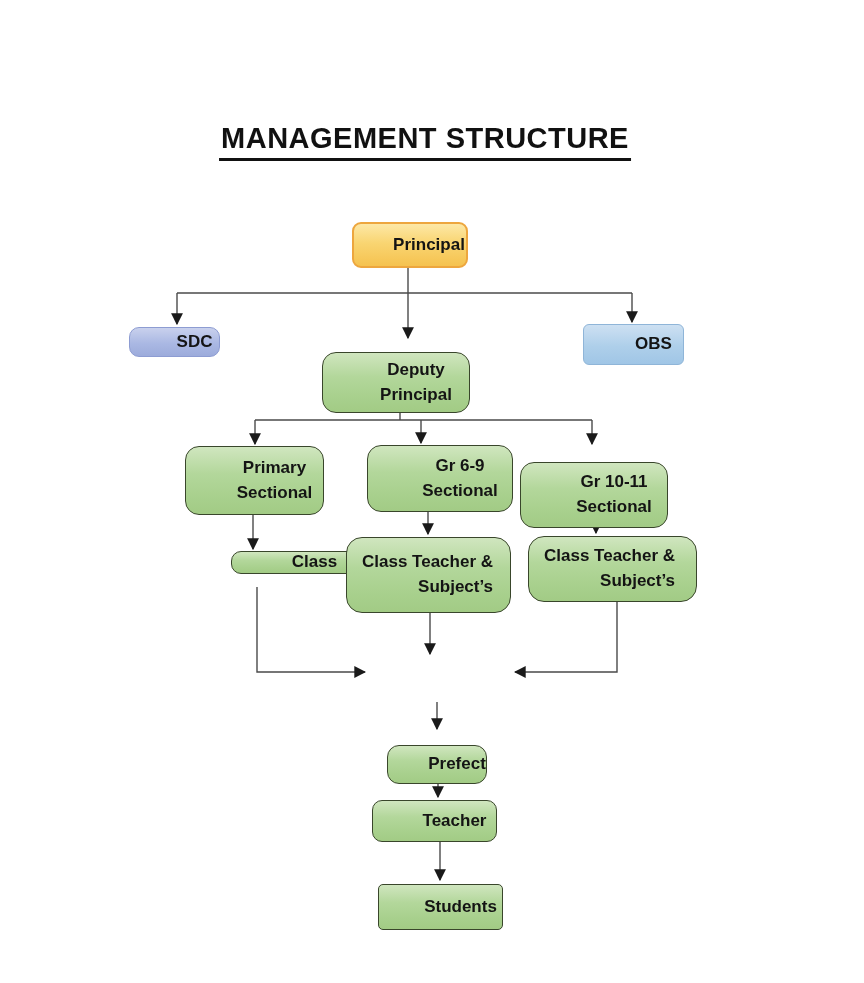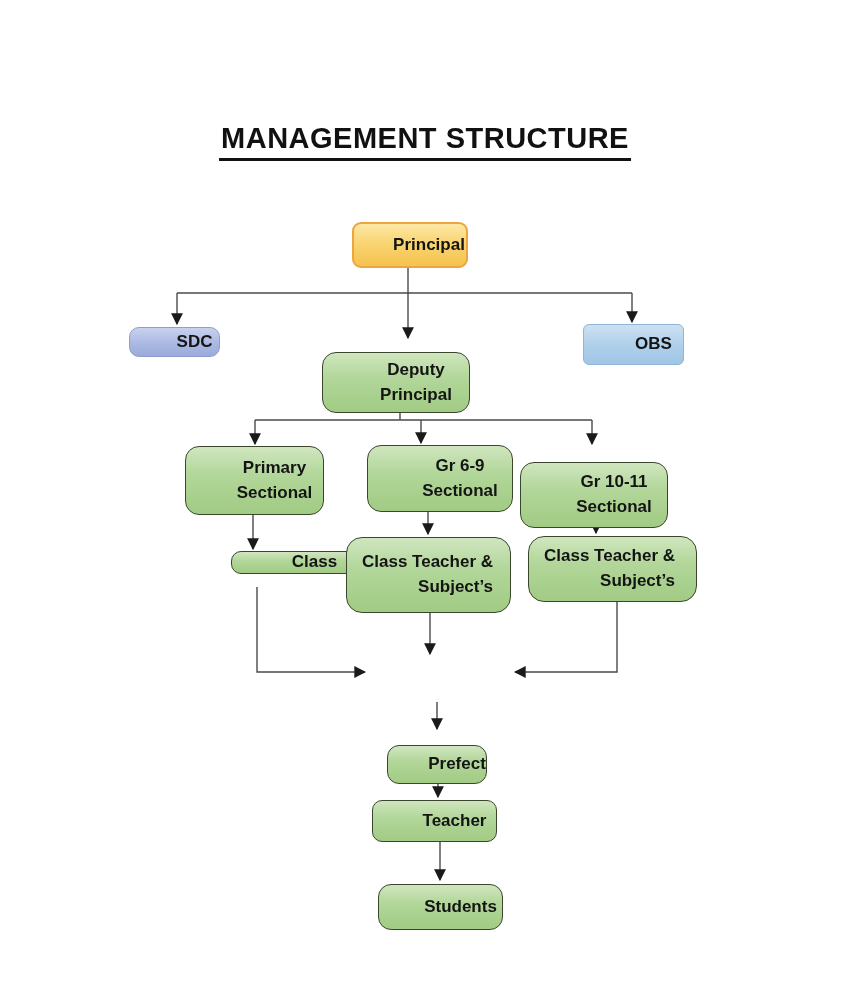--- a/index.html
+++ b/index.html
@@ -108,15 +108,15 @@
 Subject’s</div>
 
   <div class="node green left-text" style="left:528px;top:536px;width:169px;height:66px;border-radius:16px;">Class Teacher &amp;
 Subject’s</div>
 
 
   <div class="node green" style="left:387px;top:733px;width:100px;height:39px;border-radius:12px;margin-top:12px;">Prefect</div>
 
   <div class="node green" style="left:372px;top:800px;width:125px;height:42px;border-radius:10px;">Teacher</div>
 
-  <div class="node green" style="left:378px;top:884px;width:125px;height:46px;border-radius:13px;">Students</div>
+  <div class="node green" style="left:378px;top:884px;width:125px;height:46px;border-radius:5px;">Students</div>
 
 </div>
 
 </body></html>

